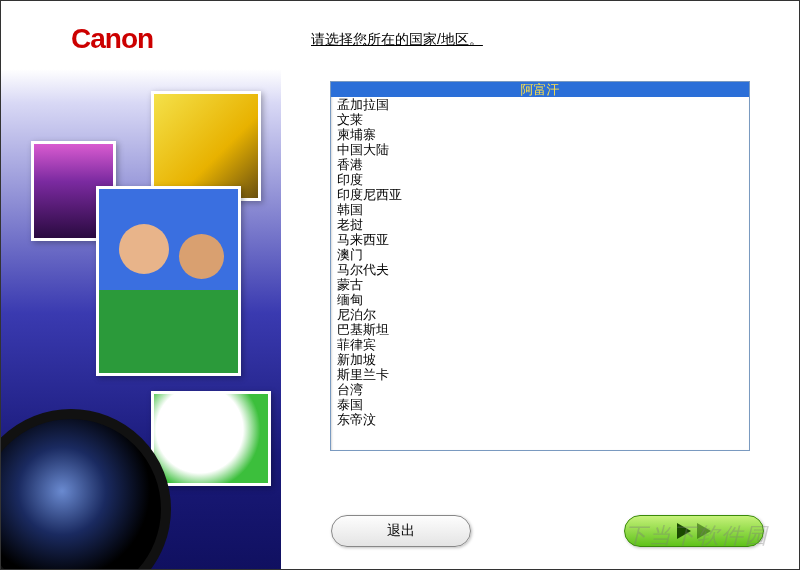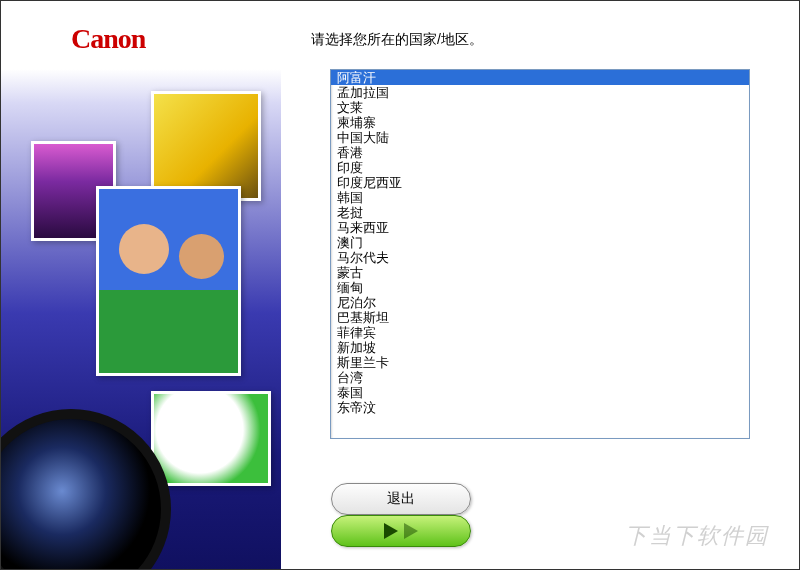--- a/index.html
+++ b/index.html
@@ -23,21 +23,21 @@
       width: 280px;
       height: 100%;
       background: linear-gradient(to bottom, #ffffff 0%, #ffffff 12%, #d8d8f5 18%, #3a3ab0 55%, #1a1a7a 80%, #101060 100%);
       position: relative;
       overflow: hidden;
     }
     .logo {
       position: absolute;
       top: 22px;
       left: 70px;
-      font-family: Liberation Serif, serif;
+      font-family: Liberation Sans, sans-serif;
       font-weight: bold;
       font-size: 28px;
       color: #cc0000;
       letter-spacing: -1px;
     }
     
     .photo {
       position: absolute;
       border: 3px solid #fff;
       box-shadow: 2px 2px 6px rgba(0,0,0,0.3);
@@ -77,21 +77,22 @@
     .main {
       flex: 1;
       padding: 30px 40px 20px 30px;
       display: flex;
       flex-direction: column;
       position: relative;
     }
     .instruction {
       font-size: 14px;
       color: #000;
-      margin-bottom: 20px;
+      margin-bottom: 32px;
+      text-decoration: underline;
     }
     .listbox-wrap {
       border: 1px solid #7a9ac0;
       box-shadow: inset 1px 1px 2px rgba(0,0,0,0.15);
       width: 420px;
       height: 370px;
       overflow-y: scroll;
       background: #fff;
       align-self: center;
       margin-left: 10px;
@@ -102,30 +103,30 @@
     .listbox li {
       padding: 0px 6px;
       font-size: 13px;
       line-height: 15px;
       color: #000;
       cursor: default;
       white-space: nowrap;
     }
     .listbox li.selected {
       background: #2b6fd8;
-      color: #ffffff;
+      color: #fde047;
+      text-align: center;
     }
     .button-row {
       position: absolute;
       bottom: 22px;
       left: 0; right: 0;
       display: flex;
       justify-content: space-between;
       padding: 0 35px 0 50px;
-      flex-direction: column;
     }
     .btn {
       width: 140px;
       height: 32px;
       border-radius: 16px;
       border: 1px solid #888;
       background: linear-gradient(#fdfdfd,#e4e4e4);
       box-shadow: 1px 1px 3px rgba(0,0,0,0.25);
       font-size: 14px;
       display: flex;

